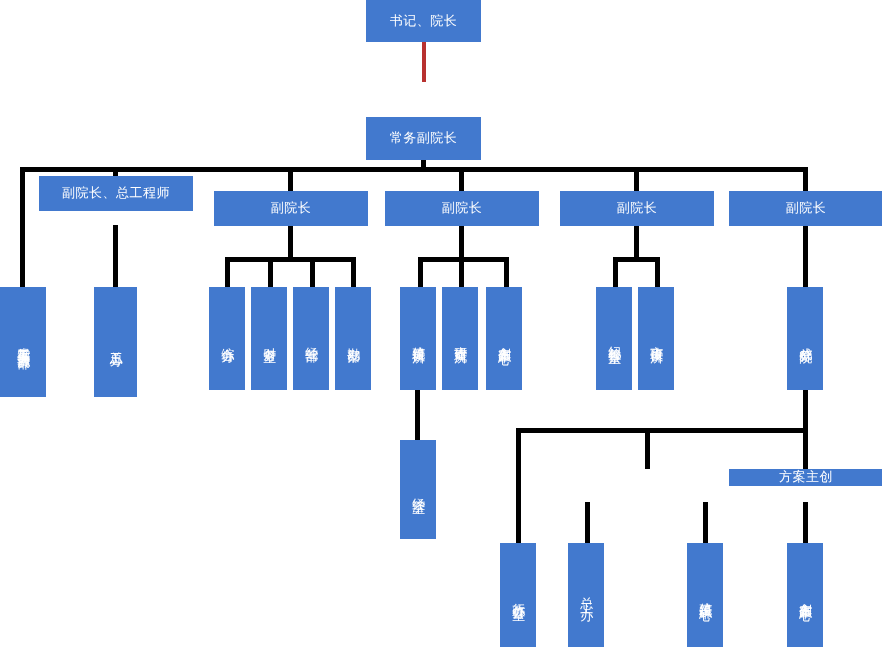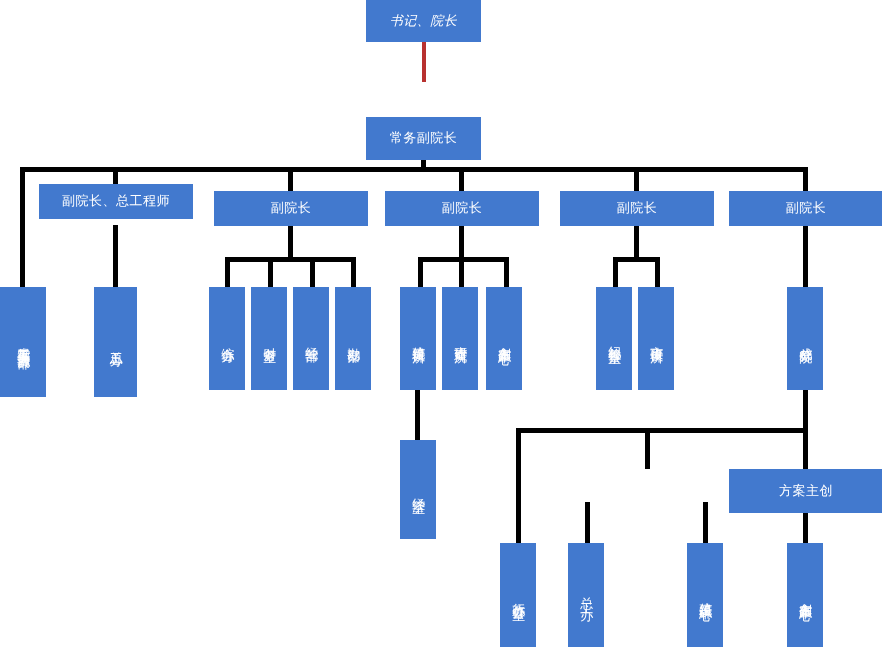--- a/index.html
+++ b/index.html
@@ -89,25 +89,25 @@
   <div class="ln" style="left:516px;top:428px;width:292px;height:5px;"></div>
   <div class="ln" style="left:516px;top:428px;width:5px;height:115px;"></div>
   <div class="ln" style="left:645px;top:428px;width:5px;height:41px;"></div>
   <div class="ln" style="left:803px;top:428px;width:5px;height:41px;"></div>
 
   <div class="ln" style="left:585px;top:502px;width:5px;height:41px;"></div>
   <div class="ln" style="left:703px;top:502px;width:5px;height:41px;"></div>
 
   <div class="ln" style="left:803px;top:502px;width:5px;height:41px;"></div>
 
-  <div class="node" style="left:366px;top:0px;width:115px;height:42px;font-style:italic;">书记、院长</div>
+  <div class="node" style="left:366px;top:0px;width:115px;height:42px;">书记、院长</div>
 
   <div class="node" style="left:366px;top:81px;width:115px;height:43px;margin-top:36px;">常务副院长</div>
 
-  <div class="node" style="left:39px;top:184px;width:154px;height:35px;">副院长、总工程师</div>
+  <div class="node" style="left:39px;top:176px;width:154px;height:35px;">副院长、总工程师</div>
   <div class="node" style="left:214px;top:191px;width:154px;height:35px;">副院长</div>
   <div class="node" style="left:385px;top:191px;width:154px;height:35px;">副院长</div>
   <div class="node" style="left:560px;top:191px;width:154px;height:35px;">副院长</div>
   <div class="node" style="left:729px;top:191px;width:154px;height:35px;">副院长</div>
 
   <div class="node vert dbl" style="left:0px;top:287px;width:46px;height:110px;flex-direction:row;">
     <span style="writing-mode:vertical-rl;text-orientation:upright;">党群工作部</span>
     <span style="writing-mode:vertical-rl;text-orientation:upright;">人力资源部</span>
   </div>
 
@@ -122,20 +122,20 @@
   <div class="node vert" style="left:442px;top:287px;width:36px;height:103px;">古建研究所</div>
   <div class="node vert" style="left:486px;top:287px;width:36px;height:103px;">方案创作中心</div>
 
   <div class="node vert" style="left:596px;top:287px;width:36px;height:103px;">纪检督察室</div>
   <div class="node vert" style="left:638px;top:287px;width:36px;height:103px;">市政设计所</div>
 
   <div class="node vert" style="left:787px;top:287px;width:36px;height:103px;">成都分院</div>
 
   <div class="node vert" style="left:400px;top:440px;width:36px;height:99px;">经济室</div>
 
-  <div class="node" style="left:729px;top:469px;width:154px;height:44px;">方案主创</div>
+  <div class="node" style="left:729px;top:469px;width:154px;height:17px;">方案主创</div>
 
   <div class="node vert" style="left:500px;top:543px;width:36px;height:104px;">行政办公室</div>
   <div class="node vert spaced" style="left:568px;top:543px;width:36px;height:104px;">总工办</div>
   <div class="node vert" style="left:687px;top:543px;width:36px;height:104px;">建筑设计中心</div>
   <div class="node vert" style="left:787px;top:543px;width:36px;height:104px;">方案创作中心</div>
 
 </div>
 
 </body></html>

